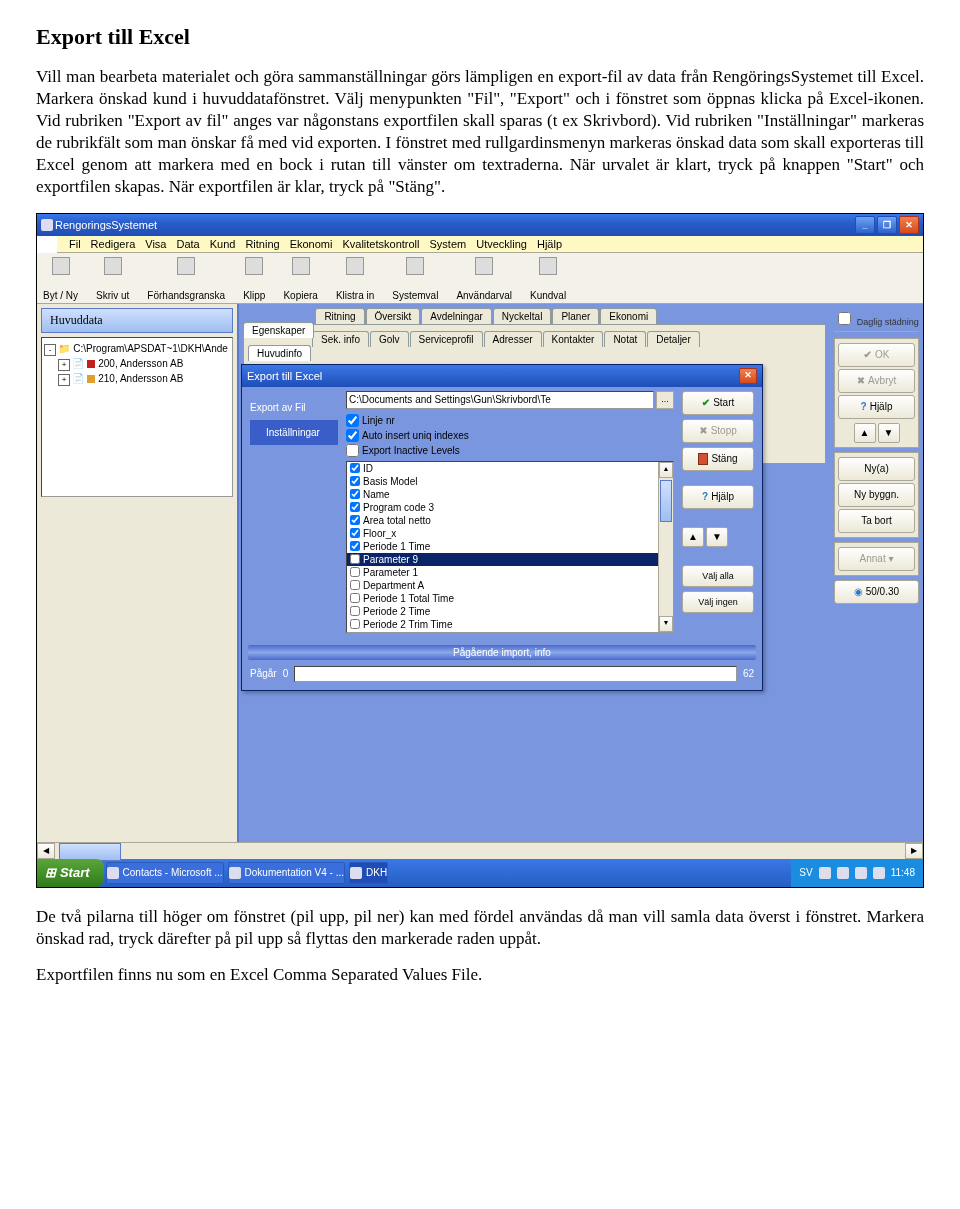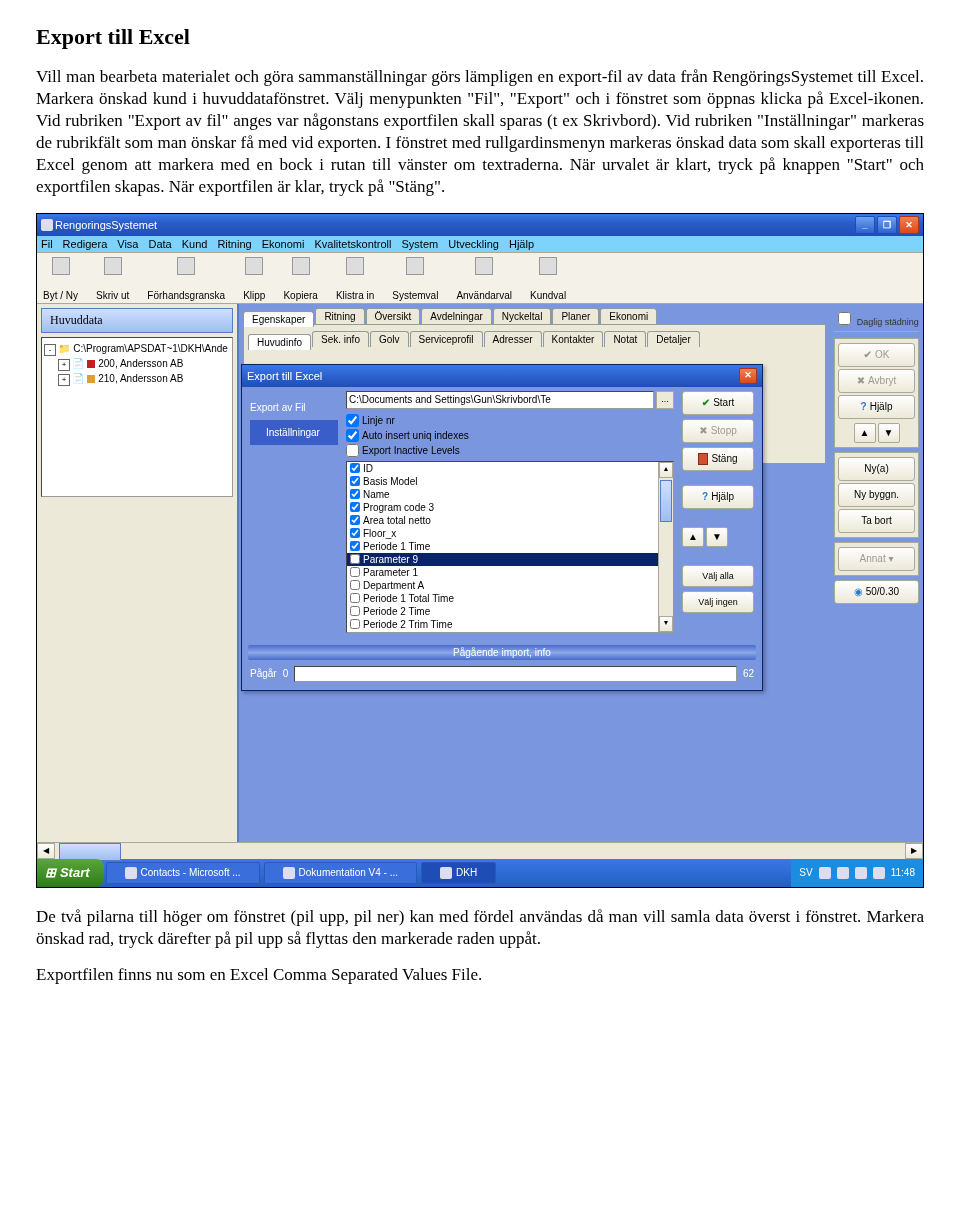--- a/index.html
+++ b/index.html
@@ -17,38 +17,38 @@
   .screenshot-frame { margin: 8px 0 18px 0; border: 1px solid #000; font-family: Tahoma, Arial, sans-serif; font-size: 10px; color: #000; }
   .titlebar {
     display: flex; align-items: center;
     background: linear-gradient(#3a78e7,#2a5dc8 40%,#1f4db6);
     color:#fff; font-size:11px; height:22px; padding:0 4px;
   }
   .titlebar .title-text { flex:1; padding-left:2px; }
   .winbtns { display:flex; gap:2px;}
   .winbtn { width:18px;height:16px;background:linear-gradient(#6da3f5,#2d62cc);border:1px solid #1f4db6;border-radius:2px;display:flex;align-items:center;justify-content:center;color:#fff;font-weight:bold;font-size:9px;}
   .winbtn.close{background:linear-gradient(#f08050,#d84a1b);border-color:#b03010;}
-  .menubar { background:#7dd3fc; border-bottom:1px solid #aca899; padding:2px 4px; display:flex; gap:10px; font-size:11px; color:#000;}
+  .menubar { background:#fef9c3; border-bottom:1px solid #aca899; padding:2px 12px; display:flex; gap:10px; font-size:11px; color:#000;margin-left:20px;}
   .menubar span{ cursor:default;}
   .toolbar { background:#f4f2e8; border-bottom:1px solid #aca899; padding:4px 6px 2px 6px; display:flex; gap:18px; align-items:flex-start; font-size:10px;}
   .toolbar .tbtn{display:flex;flex-direction:column;align-items:center;gap:15px;cursor:default;}
   .tbtn .ticon{width:16px;height:16px;background:#ddd;border:1px solid #999;}
   .workspace { display:flex; background:#7a96df; }
   .side { width:200px; background:#ece9d8; border-right:2px solid #5a7acc;}
   .side-header{background:linear-gradient(#cfe0ff,#9fbef0);border:1px solid #5a7acc;margin:4px;padding:4px 8px;font-size:12px;font-family:Tahoma;color:#000;}
   .tree{background:#fff;border:1px inset #999;margin:2px 4px 4px 4px;padding:4px 2px;font-size:10px;height:150px;}
   .tree div{white-space:nowrap;padding:1px 0;}
   .treeicon{display:inline-block;width:10px;height:10px;border:1px solid #666;text-align:center;font-size:8px;line-height:9px;margin-right:2px;}
   .sq{display:inline-block;width:8px;height:8px;vertical-align:middle;margin-right:3px;}
   .sq.red{background:#c02020;}
   .sq.orange{background:#e0a030;}
   .main{flex:1;padding:4px 4px 4px 4px;position:relative;min-height:530px;}
   .tabrow{display:flex;gap:1px;font-size:10px;margin-bottom:0;}
   .tab{background:#ece9d8;border:1px solid #919b9c;border-bottom:none;padding:2px 8px;border-top-left-radius:3px;border-top-right-radius:3px;}
-  .tab.active{background:#fff;font-weight:normal;position:relative;top:3px;}
+  .tab.active{background:#fff;font-weight:normal;position:relative;top:14px;}
   .tab.hl{background:linear-gradient(#f5f5ef,#fff 40%,#fff);}
   .subpanel{background:#ece9d8;border:1px solid #919b9c;padding:4px;min-height:130px;}
   .subtabrow{display:flex;gap:1px;font-size:10px;margin:2px 0 6px 0;}
   .rside{width:85px;padding:4px;display:flex;flex-direction:column;gap:4px;font-size:10px;}
   .groupbox{border:1px solid #aca899;padding:4px 3px;display:flex;flex-direction:column;gap:2px;background:#ece9d8;}
   .btn{background:linear-gradient(#fefefe,#ece9d8);border:1px solid #aca899;border-radius:3px;padding:2px 4px;font-size:10px;text-align:center;display:flex;align-items:center;justify-content:center;gap:3px;height:18px;cursor:default;}
   .btn.disabled{color:#9e9a91;}
   .btn.small{height:16px;font-size:9px;}
   .dialog{position:absolute;top:60px;left:2px;width:520px;border:1px solid #0a246a;background:#7a96df;box-shadow:2px 2px 4px rgba(0,0,0,.3);}
   .dlg-title{background:linear-gradient(#3a78e7,#1f4db6);color:#fff;font-size:11px;padding:3px 5px;display:flex;align-items:center;}
@@ -75,21 +75,21 @@
   .dlg-right{width:72px;display:flex;flex-direction:column;gap:4px;padding-top:4px;}
   .band2{background:linear-gradient(#4a6acc,#8aa8e8,#4a6acc);color:#fff;text-align:center;padding:2px;font-size:10px;margin:4px 6px 2px 6px;border-radius:2px;}
   .progrow{display:flex;align-items:center;gap:6px;padding:4px 8px 8px 8px;color:#fff;font-size:10px;}
   .progrow .bar{flex:1;height:14px;background:#fff;border:1px inset #999;}
   .hscroll{height:16px;background:#ece9d8;border-top:1px solid #aca899;display:flex;}
   .hscroll .arr{width:16px;background:linear-gradient(#fefefe,#ece9d8);border:1px solid #aca899;font-size:8px;text-align:center;line-height:14px;}
   .hscroll .htrack{flex:1;}
   .hscroll .hthumb{width:60px;height:100%;background:linear-gradient(#cfe0ff,#9fbef0);border:1px solid #5a7acc;margin-left:4px;}
   .taskbar{background:linear-gradient(#3a78e7,#245ec2);height:28px;display:flex;align-items:center;font-size:10px;color:#fff;}
   .startbtn{background:linear-gradient(#5aa63a,#2e7a1a);height:100%;padding:0 14px 0 8px;border-top-right-radius:8px;border-bottom-right-radius:8px;font-style:italic;font-weight:bold;font-size:13px;display:flex;align-items:center;gap:4px;}
-  .tbitem{background:#3a6edb;border:1px solid #2a5ab8;height:20px;margin:0 2px;padding:0 18px;display:flex;align-items:center;gap:4px;border-radius:2px;font-size:10px;}
+  .tbitem{background:#3a6edb;border:1px solid #2a5ab8;height:20px;margin:0 2px;padding:0 0;display:flex;align-items:center;gap:4px;border-radius:2px;font-size:10px;}
   .tbitem.active{background:#1f4db6;}
   .tray{margin-left:auto;background:#1a8de0;height:100%;padding:0 8px;display:flex;align-items:center;gap:6px;font-size:10px;}
   .tinyicon{display:inline-block;width:12px;height:12px;background:#dde;border-radius:2px;}
   .mini-group{display:flex;gap:2px;}
   .mini-arrow{width:20px;height:18px;background:linear-gradient(#fefefe,#ece9d8);border:1px solid #aca899;border-radius:2px;display:flex;align-items:center;justify-content:center;font-size:10px;}
   .rside .label{font-size:9px;text-align:center;color:#333;margin:1px 0 2px 0;}
   .check-ico{color:#1a8a1a;font-weight:bold;}
   .x-ico{color:#9e9a91;}
   .door-ico{display:inline-block;width:8px;height:10px;background:#d05030;border:1px solid #803018;}
   .help-ico{color:#2a7aca;font-weight:bold;}

